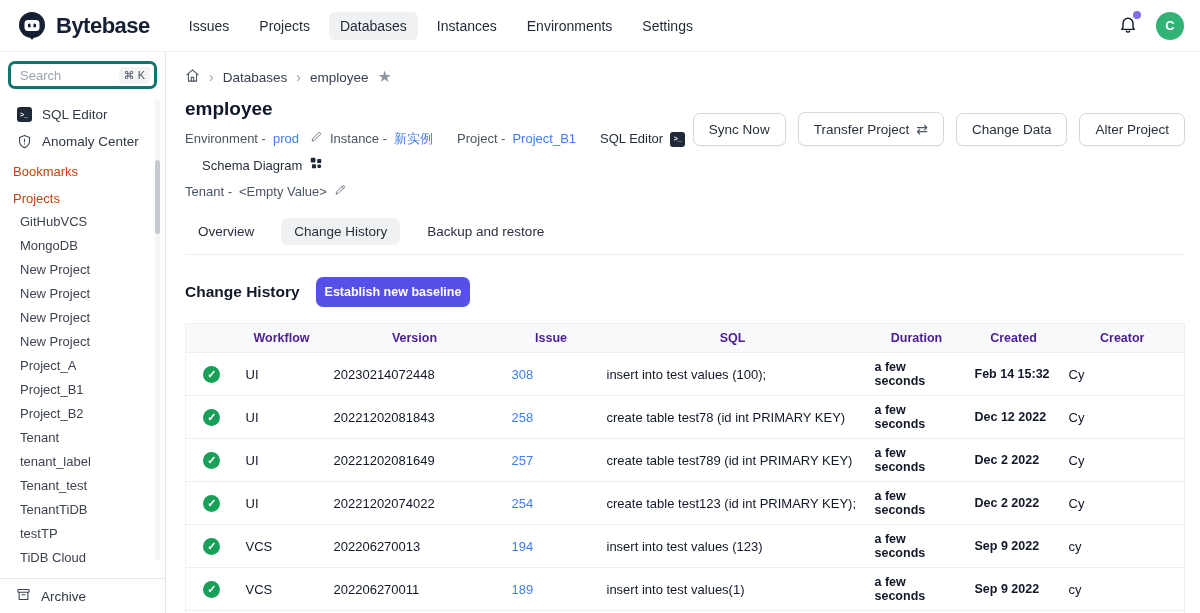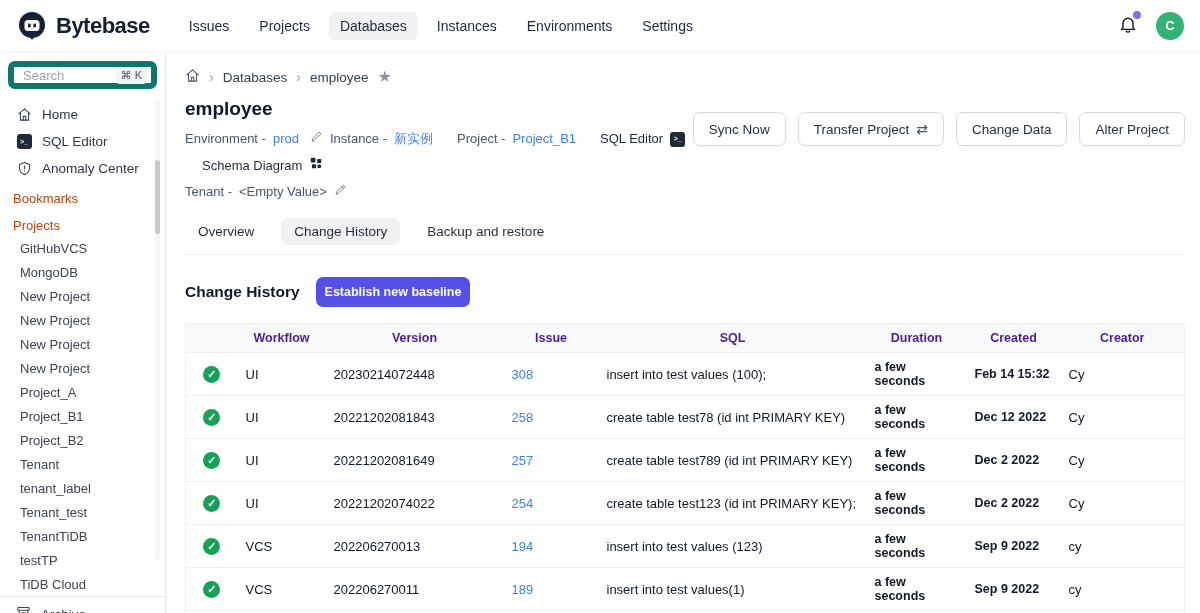--- a/index.html
+++ b/index.html
@@ -29,21 +29,21 @@
     color:#fff; font-size:13px; font-weight:600; display:flex; align-items:center;
     justify-content:center; cursor:pointer; }
 
   
   .shell{ display:flex; height:561px; }
   .sidebar{ width:166px; border-right:1px solid var(--border); position:relative;
     display:flex; flex-direction:column; padding-top:9px; flex-shrink:0;}
   .main{ flex:1; padding:16px 15px 0 19px; overflow:hidden; }
 
   
-  .search-box{ margin:0 8px 12px 8px; height:28px; border:6px solid #0f766e;
+  .search-box{ margin:0 8px 12px 8px; height:28px; border:3px solid #0f766e;
     border-radius:7px; display:flex; align-items:center; padding:0 4px 0 9px;
     box-shadow:0 1px 1px rgba(0,0,0,.03); cursor:text; }
   .search-ph{ color:#9ca3af; font-size:13px; flex:1; }
   .kbd{ font-size:11px; color:#4b5563; background:#f3f4f6; border-radius:4px;
     padding:2px 5px; }
   .snav-item{ display:flex; align-items:center; gap:10px; padding:6px 8px 6px 16px;
     font-size:13.5px; color:#303846; cursor:pointer; }
   .snav-item .ic{ width:16px; display:flex; justify-content:center; }
   .term-chip{ width:15px; height:15px; background:#1f2937; border-radius:3px;
     color:#fff; font-size:7px; font-weight:700; display:flex; align-items:center;
@@ -64,21 +64,21 @@
   .crumb{ cursor:pointer; }
   .crumb-sep{ color:#9ca3af; font-size:14px; }
   .star{ color:#8e959e; font-size:16px; cursor:pointer; line-height:1; }
   .page-head{ display:flex; align-items:flex-start; margin-top:12px; }
   .page-title{ font-size:19px; font-weight:700; color:#0f172a; }
   .meta{ margin-top:9px; font-size:13px; color:#4b5563; line-height:1.55;}
   .meta-row{ display:flex; align-items:center; gap:7px; flex-wrap:wrap; margin-bottom:6px;}
   .meta-link{ color:var(--link); cursor:pointer; text-decoration:none; }
   .meta-strong{ color:#1f2937; }
   .meta-gap{ width:10px; }
-  .actions{ margin-left:auto; display:flex; gap:12px; margin-top:14px; }
+  .actions{ margin-left:auto; display:flex; gap:12px; margin-top:14px;align-items:center; }
   .btn{ background:#fff; border:1px solid #d5d8dc; border-radius:7px; padding:8px 15px;
     font-size:13.5px; color:#28303d; cursor:pointer; display:flex; align-items:center;
     gap:7px; box-shadow:0 1px 1px rgba(0,0,0,.04); white-space:nowrap; font-family:inherit;}
   .swap{ font-size:14px; color:#4b5563; }
 
   
   .tabs{ display:flex; gap:14px; margin-top:10px; border-bottom:1px solid #ecedef;
     padding-bottom:9px; }
   .tab{ font-size:13.5px; color:#28303d; padding:6px 13px; border-radius:7px; cursor:pointer;}
   .tab.active{ background:#f0f1f3; }
@@ -152,30 +152,20 @@
 </div>
 
 <div class="shell">
 
   <div class="sidebar">
     <div class="search-box">
       <span class="search-ph">Search</span>
       <span class="kbd">⌘ K</span>
     </div>
 
-    <div class="snav-item">
-      <span class="ic">
-        <svg class="ic-stroke" width="15" height="15" viewBox="0 0 24 24">
-          <path d="M3 11 L12 3 L21 11"></path>
-          <path d="M5.5 9.5 V21 H18.5 V9.5"></path>
-          <path d="M10 21 v-6 h4 v6"></path>
-        </svg>
-      </span>
-      <span>Home</span>
-    </div>
     <div class="snav-item">
       <span class="ic">
         <span class="term-chip">&gt;_</span>
       </span>
       <span>SQL Editor</span>
     </div>
     <div class="snav-item">
       <span class="ic">
         <svg class="ic-stroke" width="15" height="15" viewBox="0 0 24 24">
           <path d="M12 2.5 L20 5.5 V11 C20 16.5 16.5 20.2 12 21.8 C7.5 20.2 4 16.5 4 11 V5.5 Z"></path>

